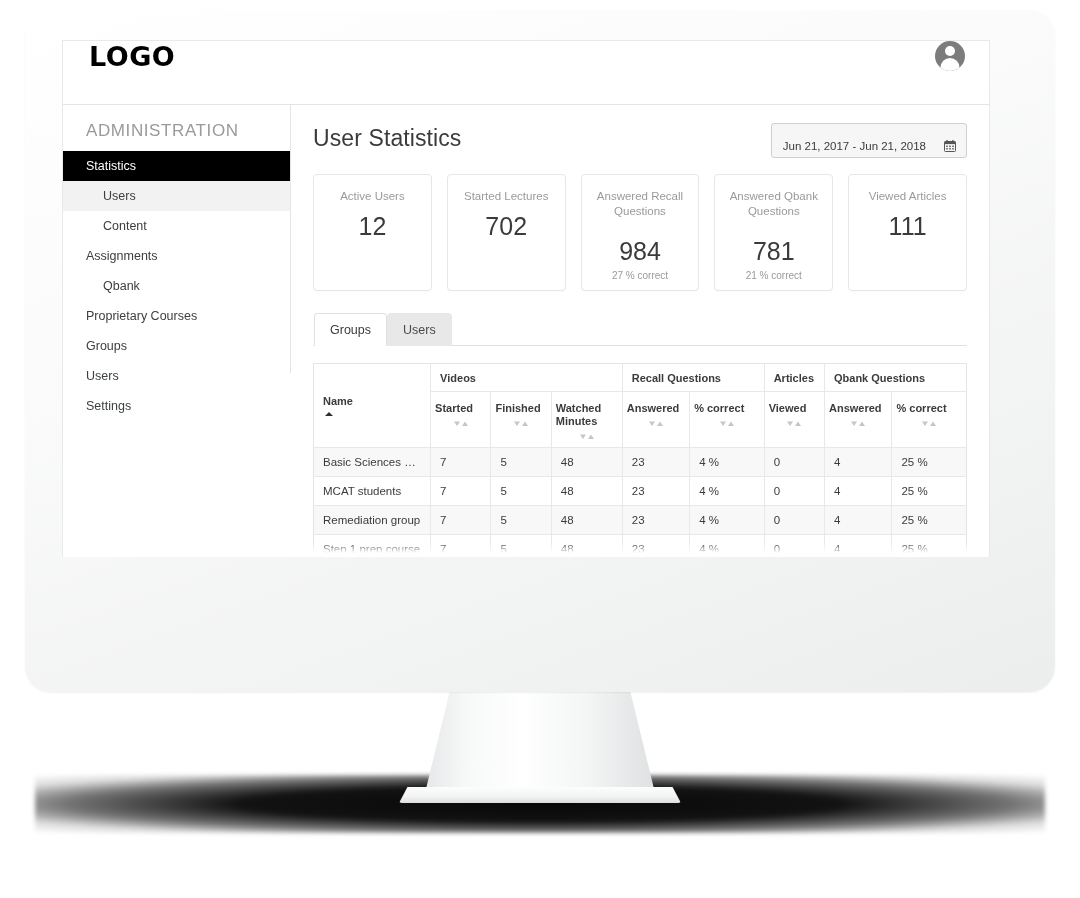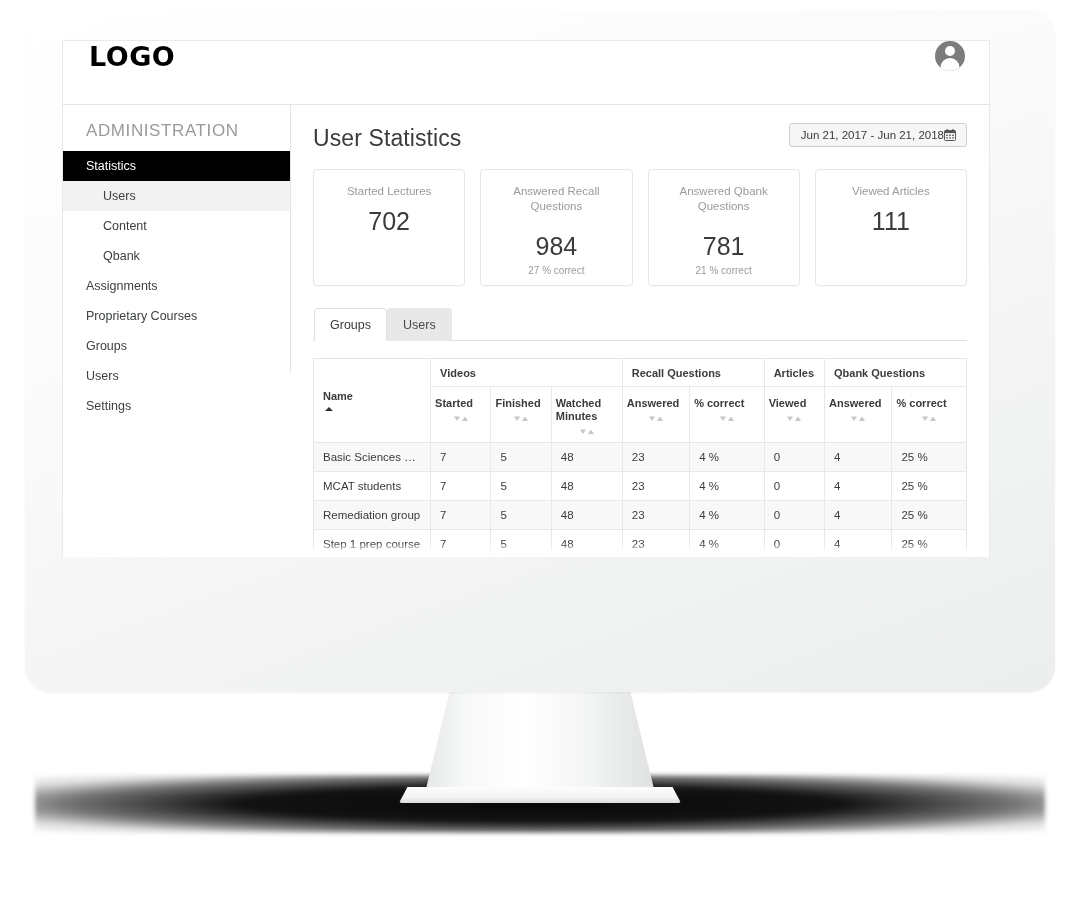--- a/index.html
+++ b/index.html
@@ -180,24 +180,25 @@
   .page-title {
     font-size: 23px;
     font-weight: 400;
     color: #3b3b3b;
     letter-spacing: 0.1px;
     line-height: 30px;
   }
   .daterange {
     display: flex;
     align-items: center;
+    gap: 18px;
     background: #f6f6f6;
     border: 1px solid #cfcfcf;
     border-radius: 3px;
-    padding: 5px 10px 5px 11px;
+    padding: 16px 10px 5px 11px;
     font-size: 11.5px;
     color: #3b3b3b;
     cursor: pointer;
     white-space: nowrap;
   }
   .cal-icon { width: 12px; height: 12px; display: block; }
 
   
   .cards {
     display: flex;
@@ -358,25 +359,25 @@
 
         <div class="nav-item active">
           <span>Statistics</span>
         </div>
         <div class="nav-item sub current">
           <span>Users</span>
         </div>
         <div class="nav-item sub">
           <span>Content</span>
         </div>
+        <div class="nav-item">
+          <span>Assignments</span>
+        </div>
         <div class="nav-item sub">
           <span>Qbank</span>
-        </div>
-        <div class="nav-item">
-          <span>Assignments</span>
         </div>
         <div class="nav-item">
           <span>Proprietary Courses</span>
         </div>
         <div class="nav-item">
           <span>Groups</span>
         </div>
         <div class="nav-item">
           <span>Users</span>
         </div>
@@ -401,20 +402,25 @@
               <rect x="5.2" y="5.6" width="1.6" height="1.4" fill="#555"></rect>
               <rect x="8.2" y="5.6" width="1.6" height="1.4" fill="#555"></rect>
               <rect x="2.2" y="8.1" width="1.6" height="1.4" fill="#555"></rect>
               <rect x="5.2" y="8.1" width="1.6" height="1.4" fill="#555"></rect>
               <rect x="8.2" y="8.1" width="1.6" height="1.4" fill="#555"></rect>
             </svg>
           </div>
         </div>
 
         <div class="cards">
+          <div class="card tall">
+            <div class="card-label">Active Users</div>
+            <div class="card-value">12</div>
+            <div class="card-sub empty"></div>
+          </div>
           <div class="card tall">
             <div class="card-label">Started Lectures</div>
             <div class="card-value">702</div>
             <div class="card-sub empty"></div>
           </div>
           <div class="card">
             <div class="card-label">Answered Recall Questions</div>
             <div class="card-value">984</div>
             <div class="card-sub">27 % correct</div>
           </div>

